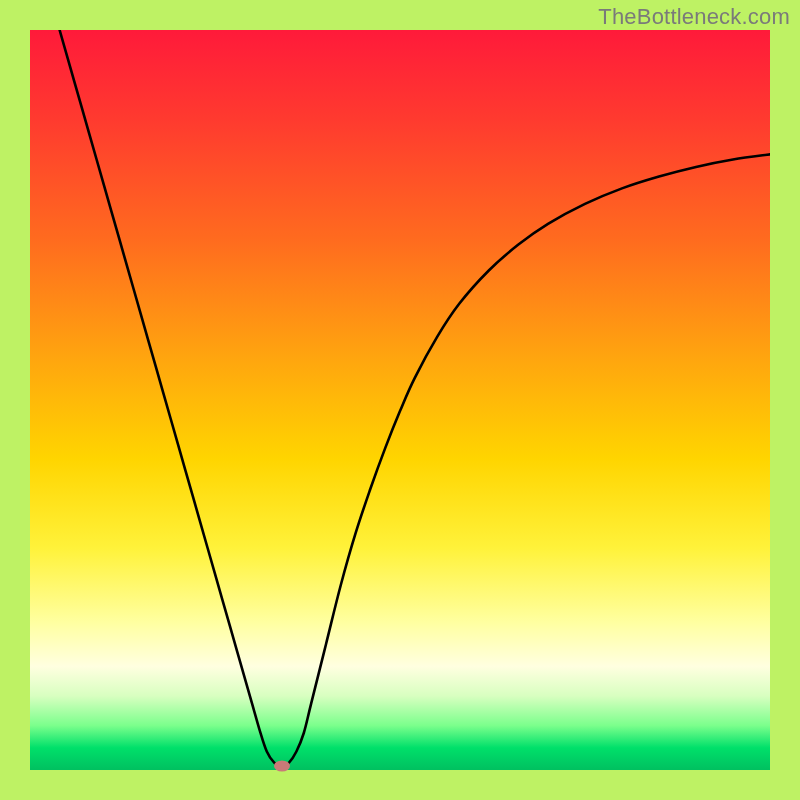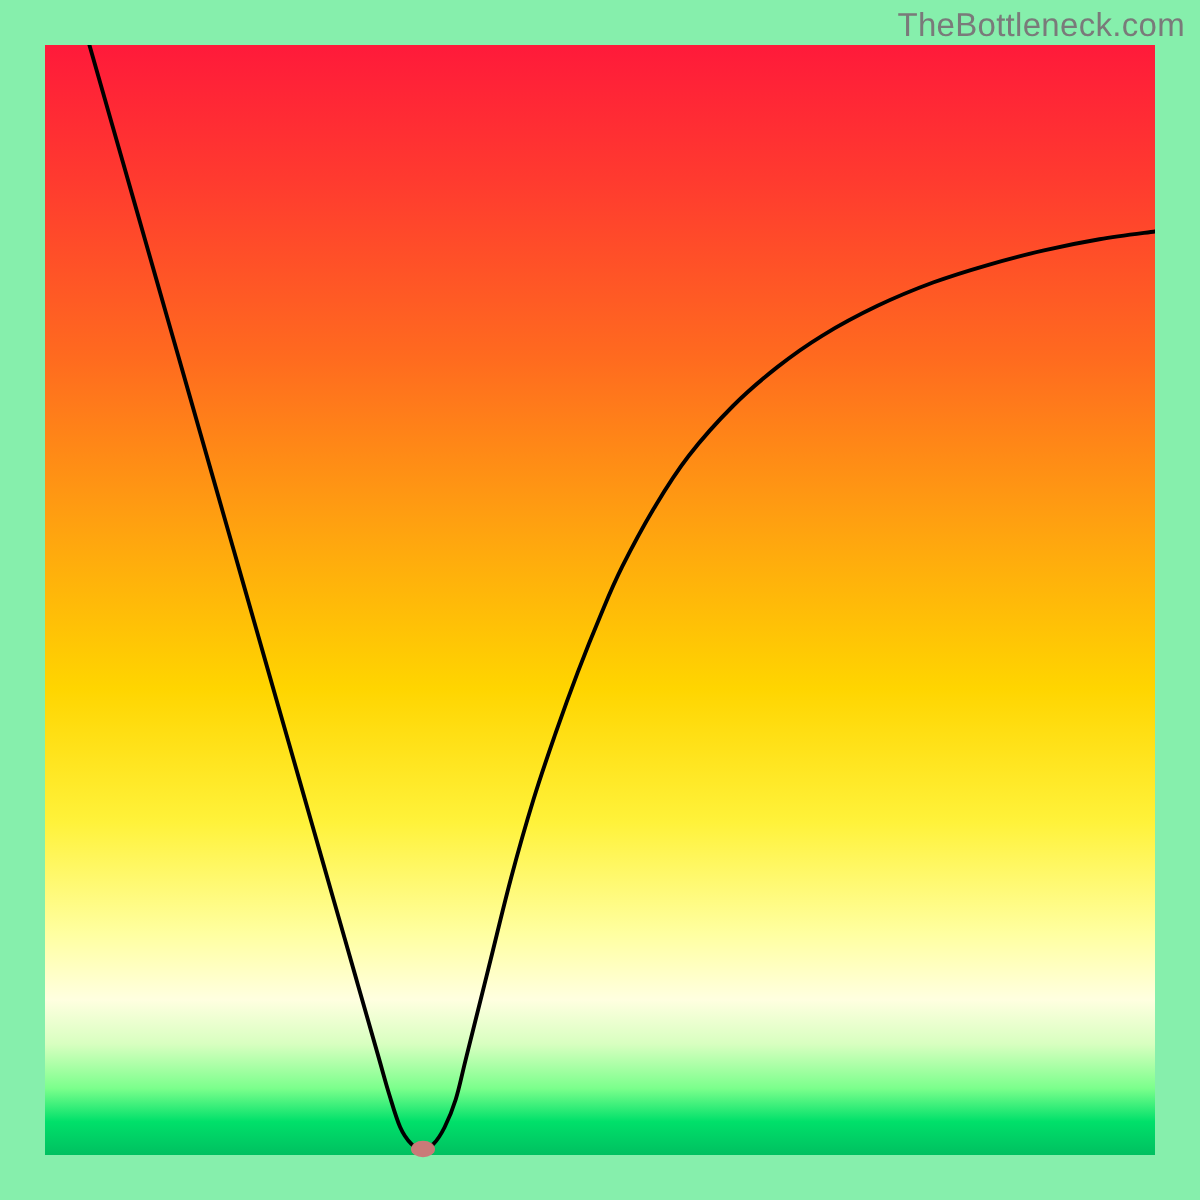--- a/index.html
+++ b/index.html
@@ -10,21 +10,21 @@
     background: #000;
     overflow: hidden;
     font-family: Arial, Helvetica, sans-serif;
   }
   .frame {
     position: absolute;
     top: 0;
     left: 0;
     width: 800px;
     height: 800px;
-    background: #86efac;
+    background: #bef264;
   }
   .plot {
     position: absolute;
     top: 30px;
     left: 30px;
     width: 740px;
     height: 740px;
     background: linear-gradient(
       to bottom,
       #ff1a3a 0%,

